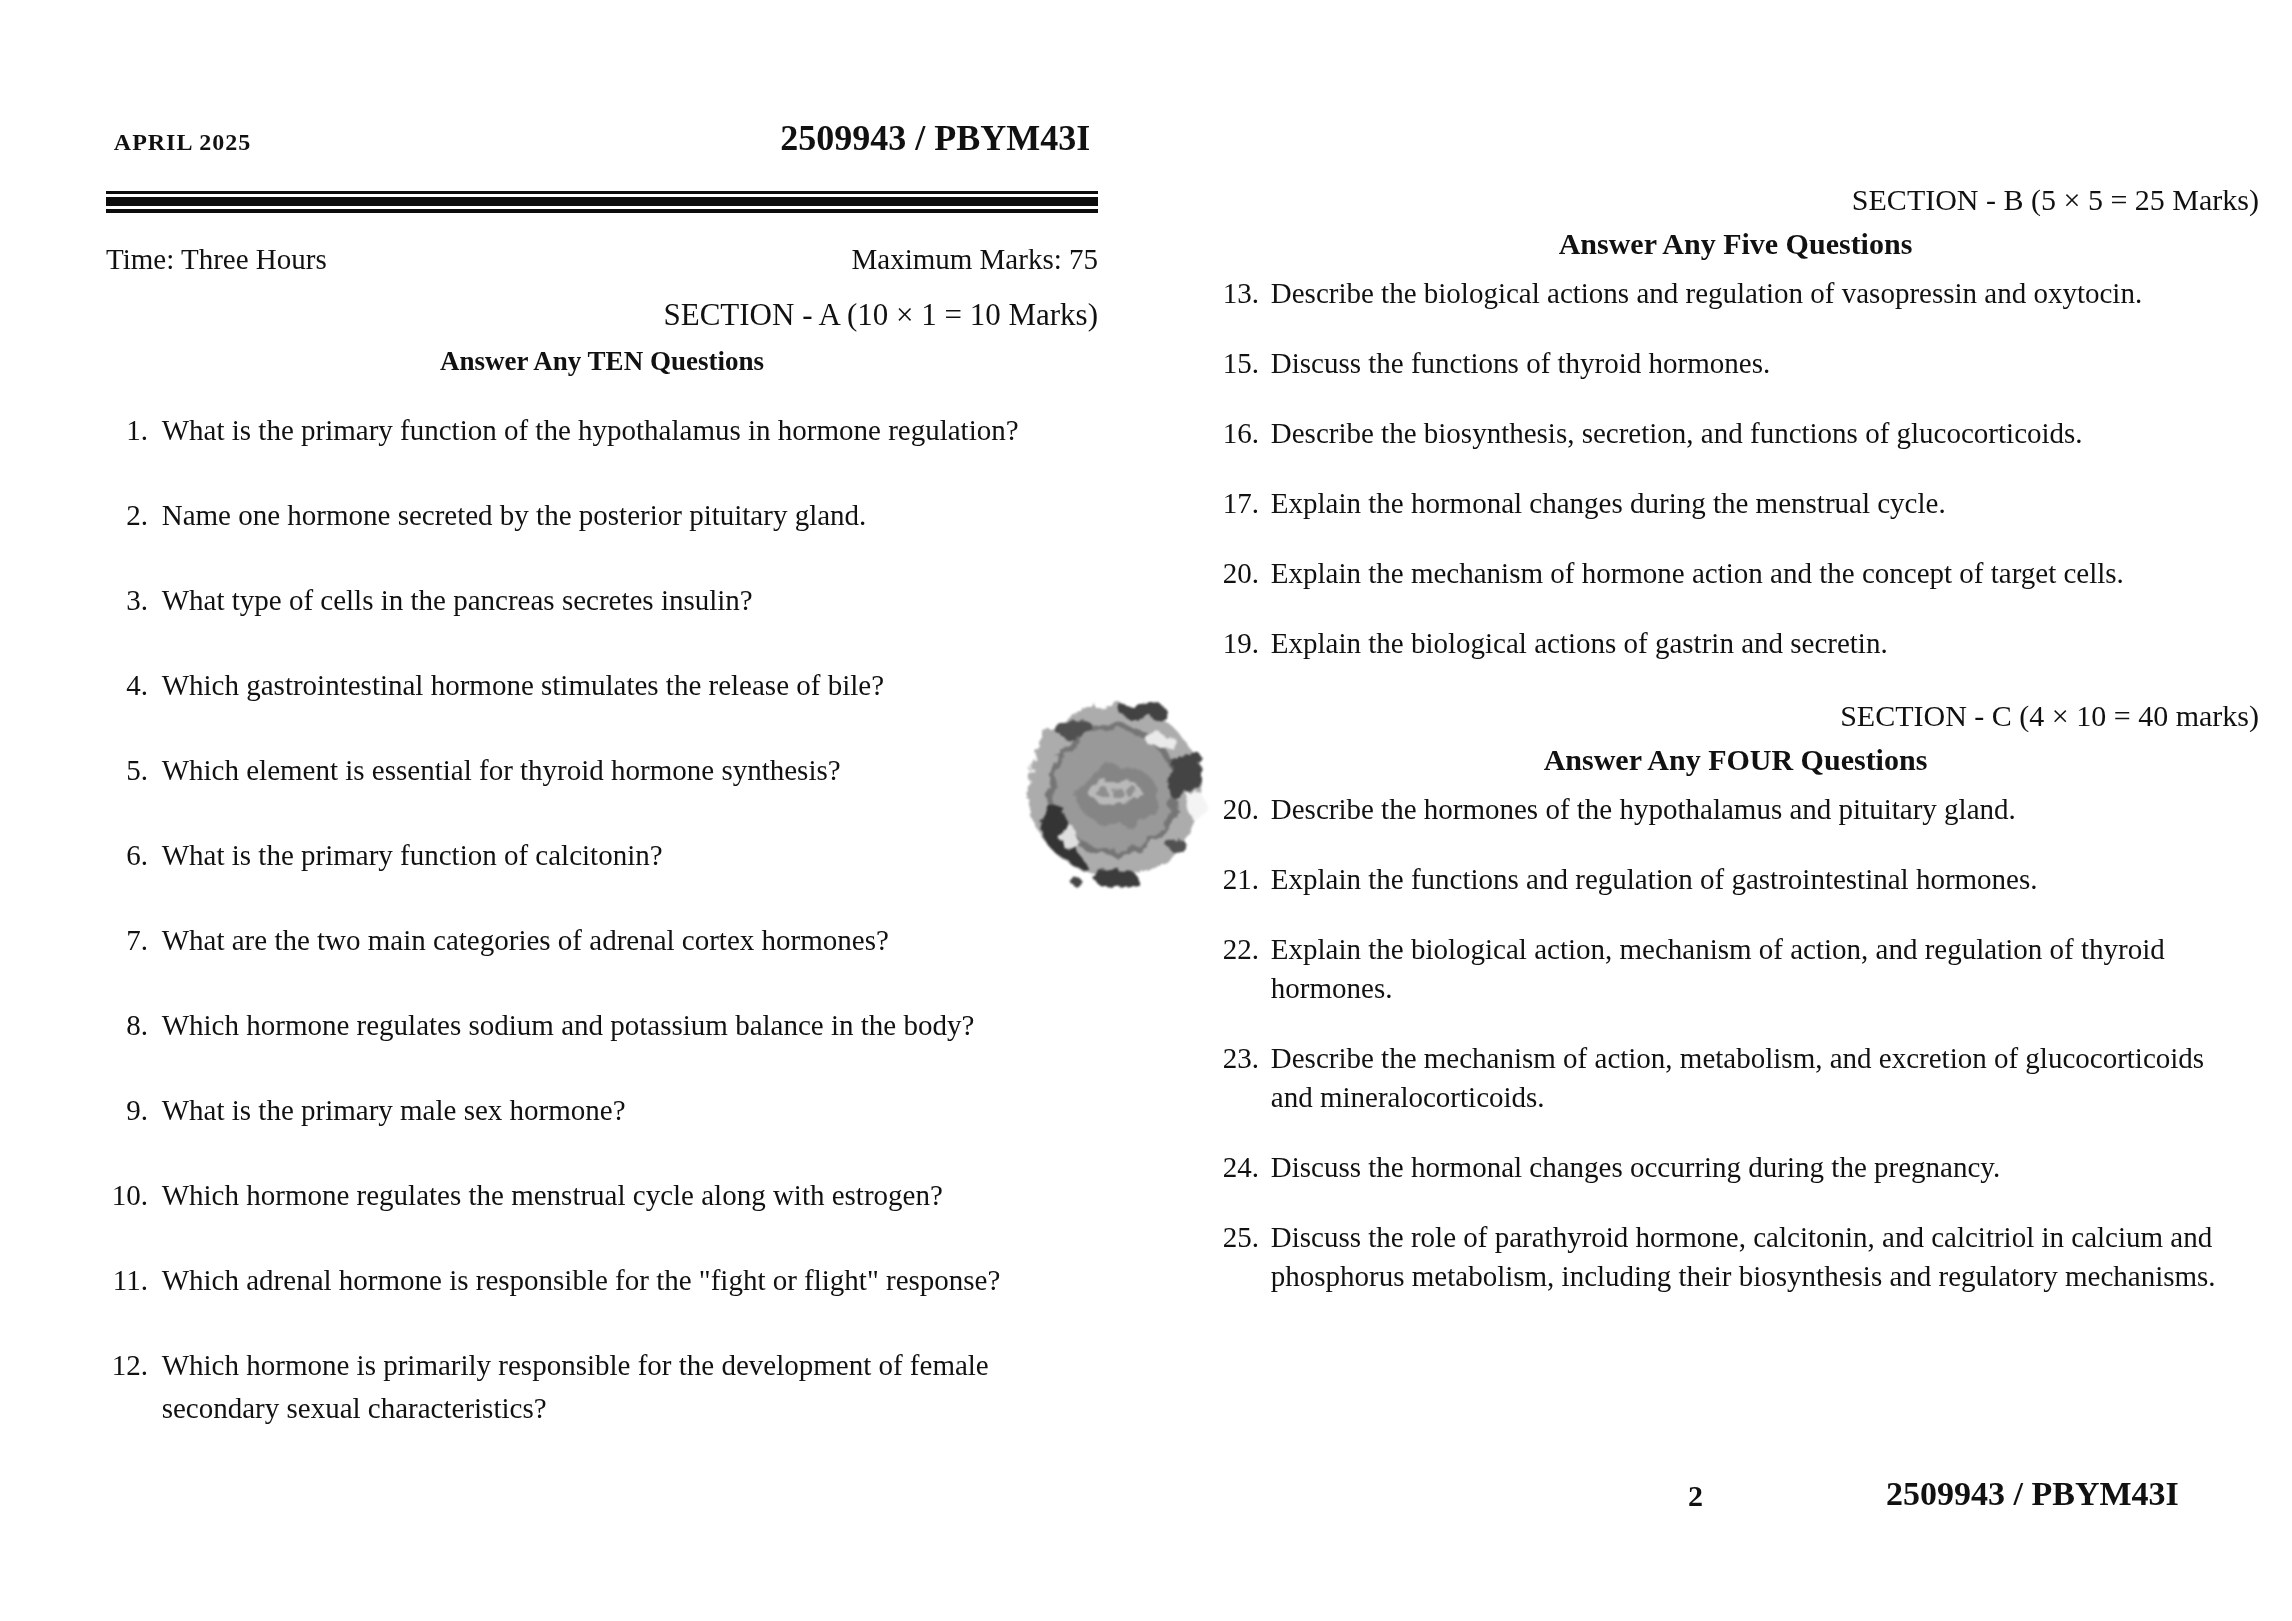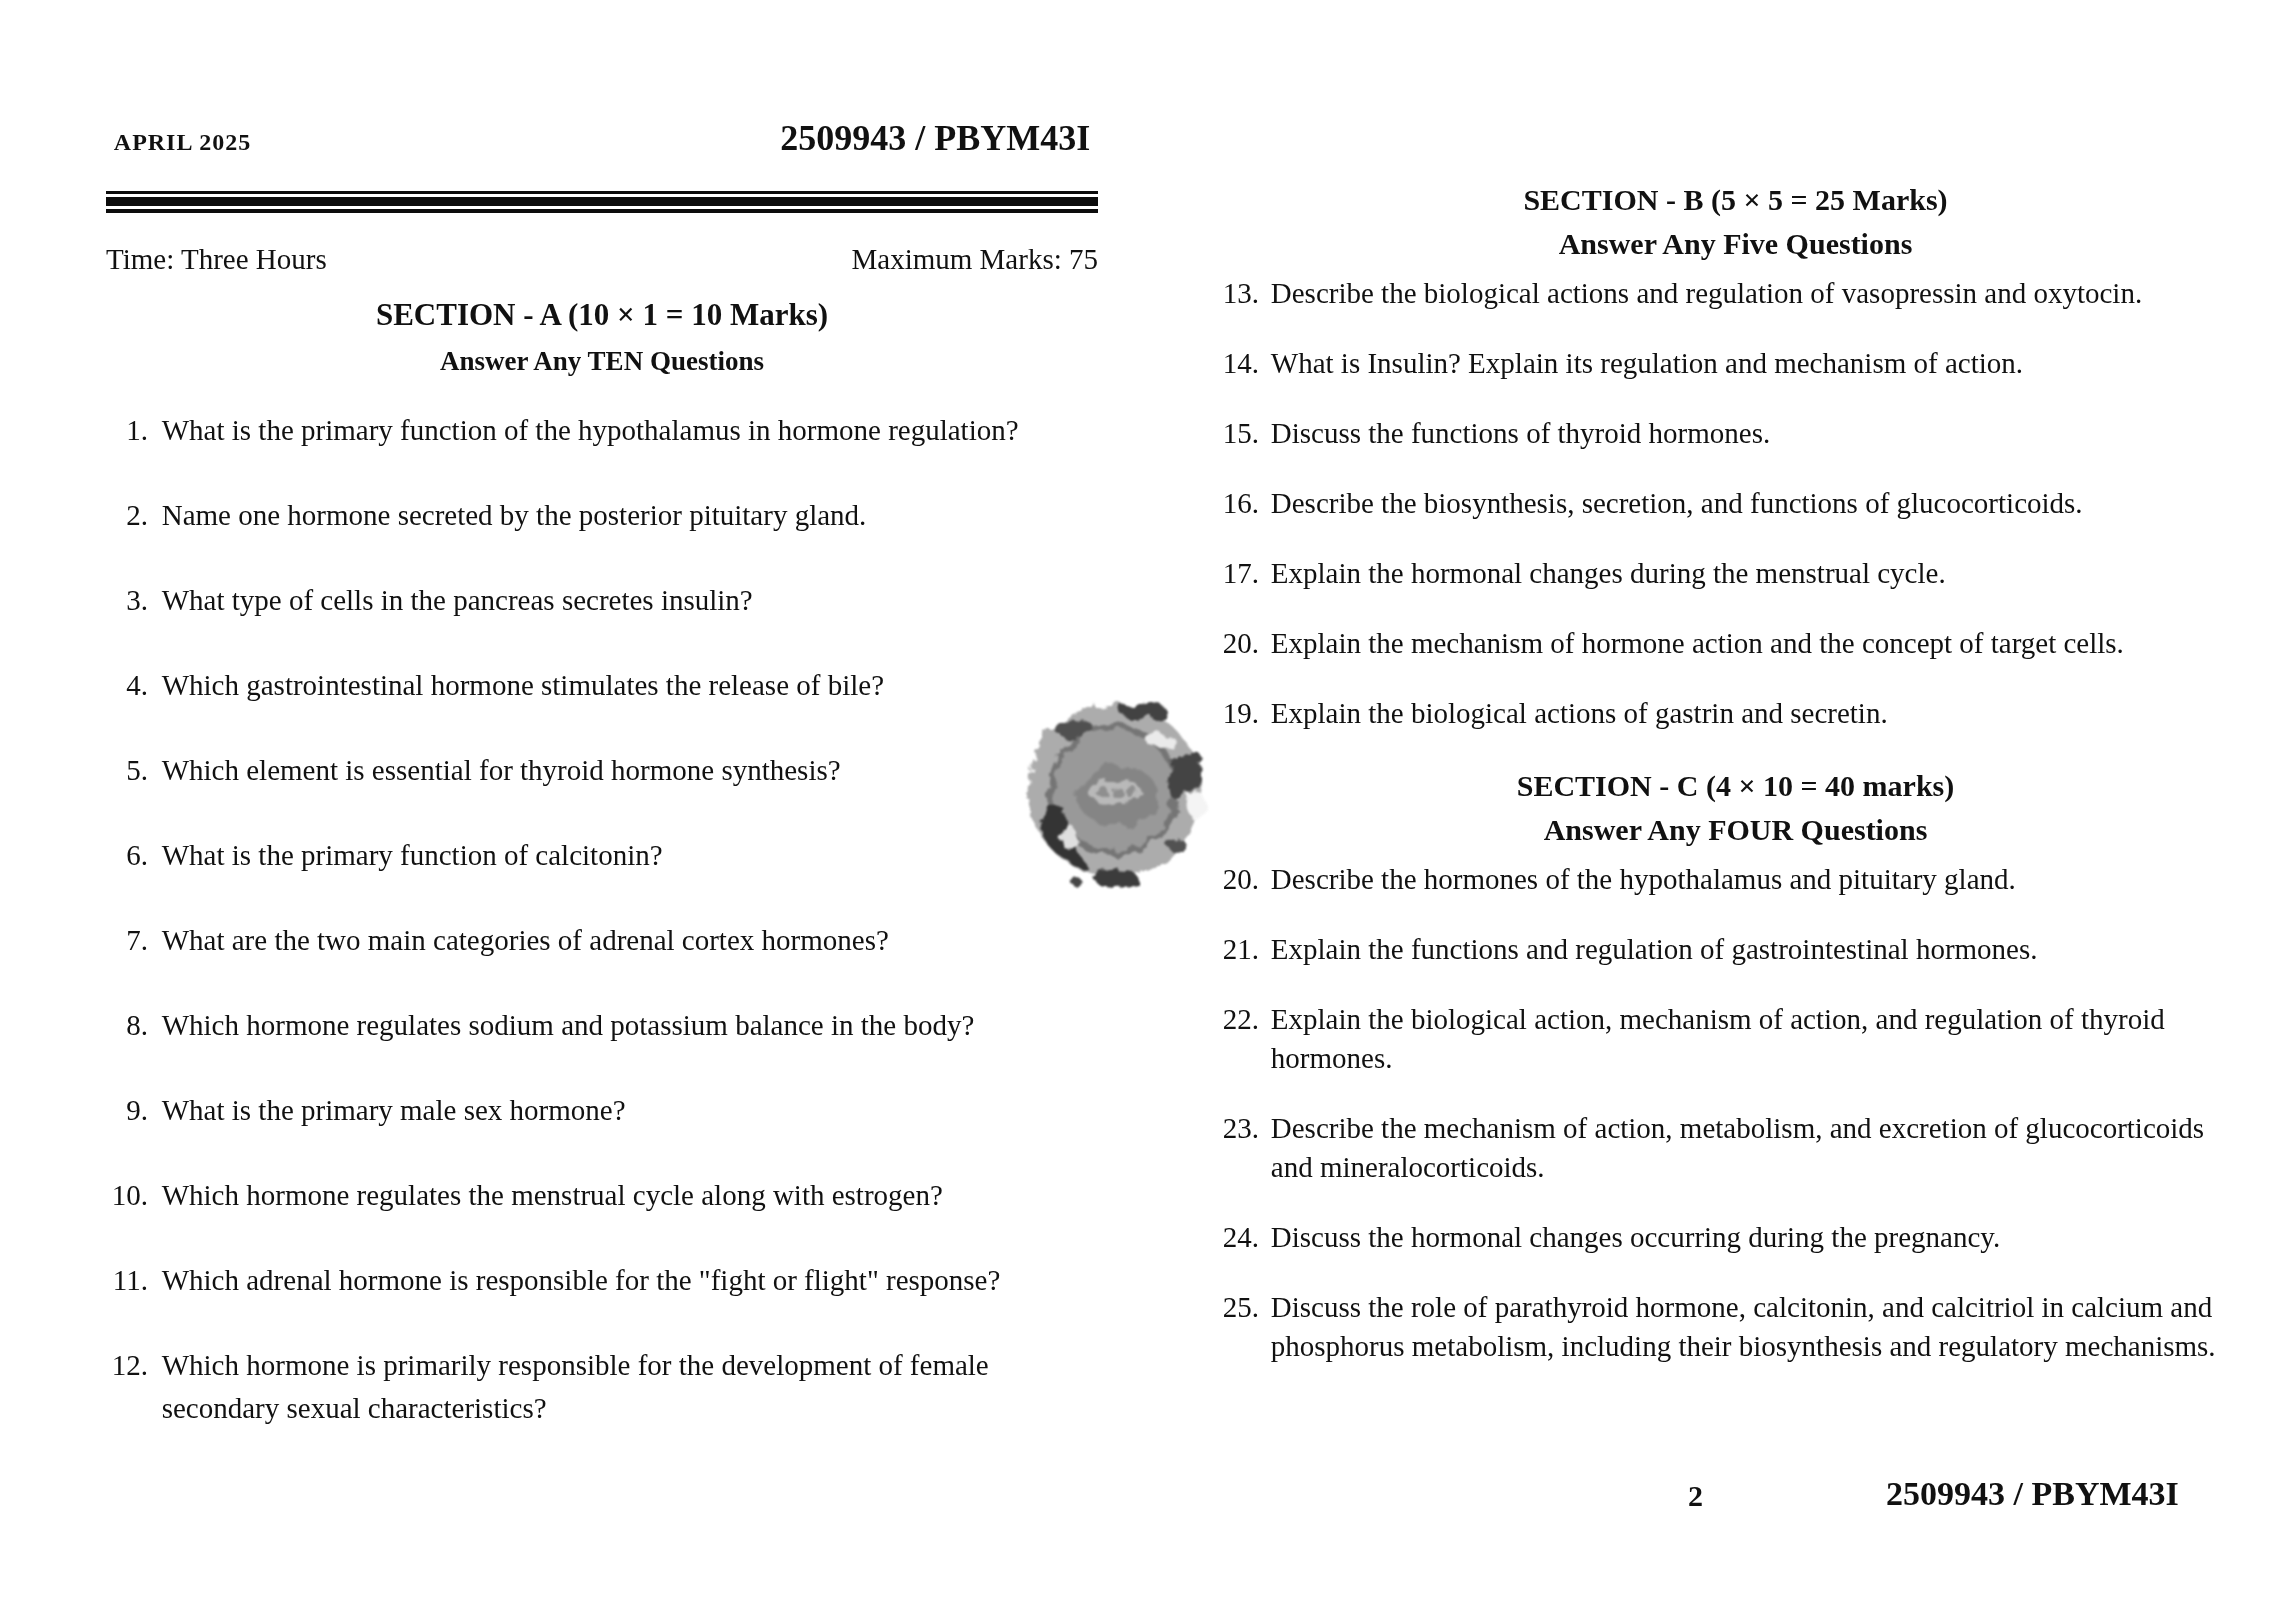--- a/index.html
+++ b/index.html
@@ -13,21 +13,21 @@
   
   .col-left{position:absolute;left:106px;top:116px;width:992px;}
   .hdr-row{display:flex;justify-content:space-between;align-items:baseline;line-height:45px;}
   .exam-date{font-weight:bold;font-size:24px;letter-spacing:1px;padding-left:7.8px;}
   .paper-code{font-weight:bold;font-size:36px;margin-right:7.8px;}
   .rule{margin-top:25.5px;}
   .rule .bar{background:#0c0c0c;}
   .rule .thin{height:3.9px;}
   .rule .thick{height:8.8px;margin:2.9px 0;}
   .time-row{display:flex;justify-content:space-between;margin-top:29px;font-size:29px;line-height:35px;}
-  .sec-title{font-weight:bold;font-size:31px;line-height:47px;text-align:center;}
+  .sec-title{font-weight:normal;font-size:31px;line-height:47px;text-align:right;}
   .sec-sub{font-weight:bold;font-size:27px;line-height:47px;text-align:center;}
   .col-left .sec-head{margin-top:13.7px;}
   .qlist-a{margin-top:24.5px;}
   .qlist-a .q{display:flex;margin-bottom:42px;font-size:29px;line-height:43px;}
   .qlist-a .qno{flex:none;width:42px;text-align:right;}
   .qlist-a .qtext{padding-left:13.7px;width:970px;}
 
   
   .col-right{position:absolute;left:1212px;top:178px;width:1047px;}
   .col-right .sec-title,.col-right .sec-sub{font-size:30px;line-height:44px;}
@@ -127,24 +127,20 @@
 
   <div class="col-right">
     <div class="sec-head">
       <div class="sec-title">SECTION - B (5 × 5 = 25 Marks)</div>
       <div class="sec-sub">Answer Any Five Questions</div>
     </div>
     <div class="qlist qlist-b">
         <div class="q">
           <span class="qno">13.</span>
           <span class="qtext">Describe the biological actions and regulation of vasopressin and oxytocin.</span>
-        </div>
-        <div class="q">
-          <span class="qno">14.</span>
-          <span class="qtext">What is Insulin? Explain its regulation and mechanism of action.</span>
         </div>
         <div class="q">
           <span class="qno">15.</span>
           <span class="qtext">Discuss the functions of thyroid hormones.</span>
         </div>
         <div class="q">
           <span class="qno">16.</span>
           <span class="qtext">Describe the biosynthesis, secretion, and functions of glucocorticoids.</span>
         </div>
         <div class="q">

